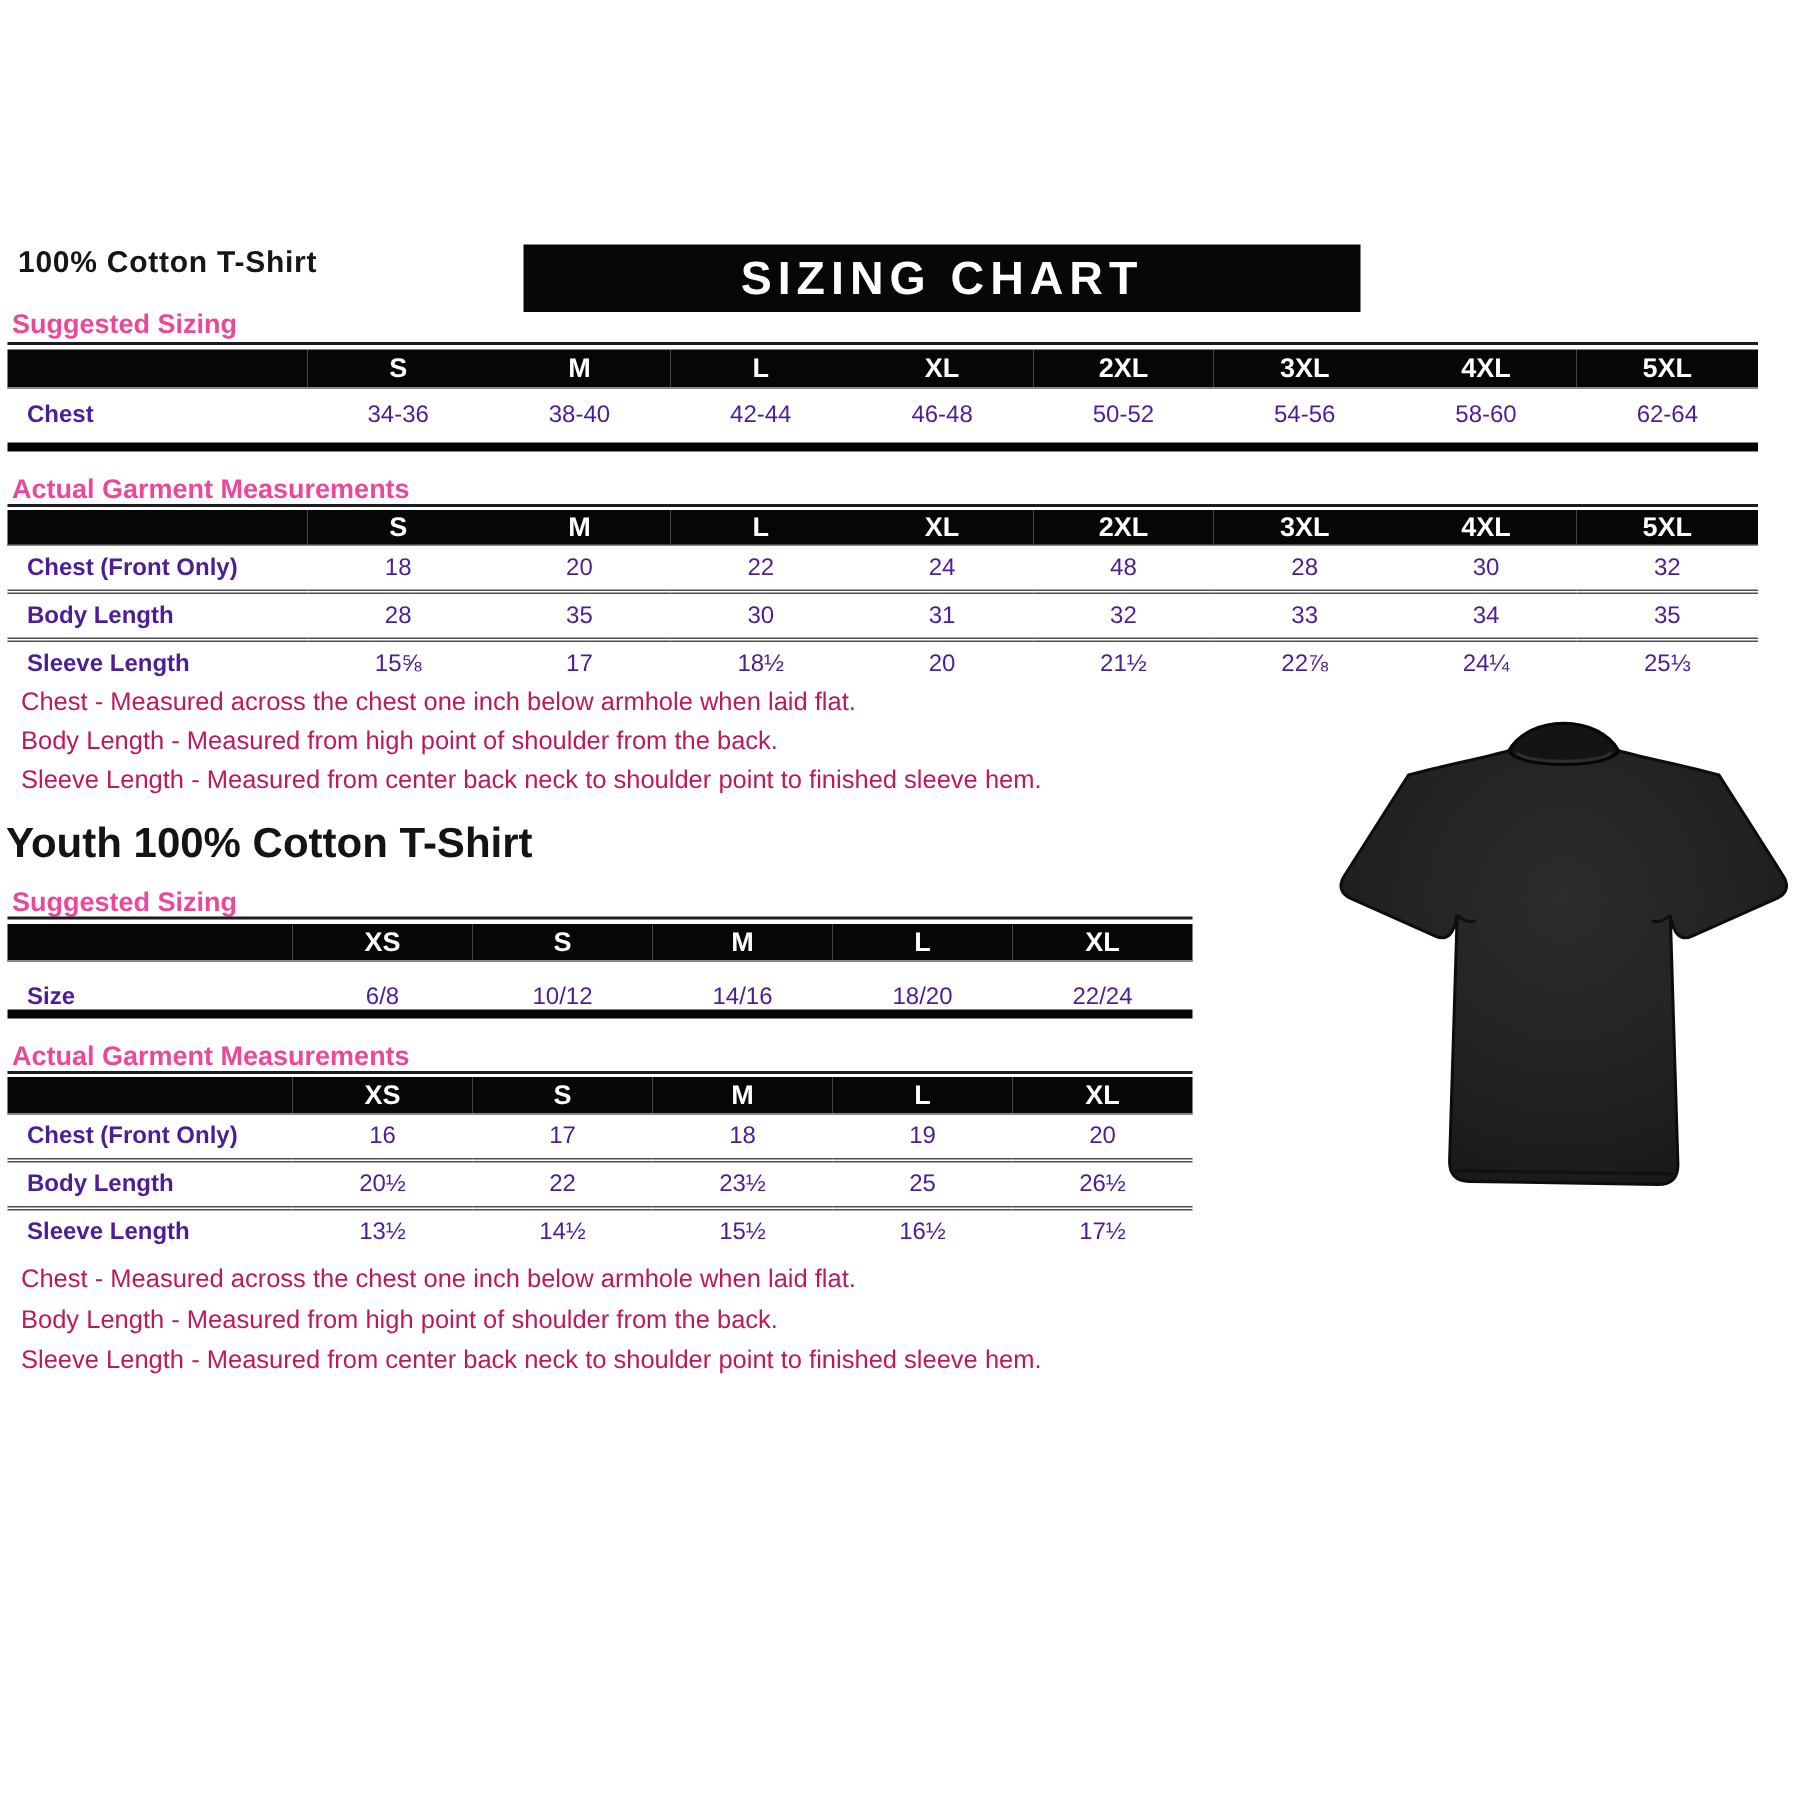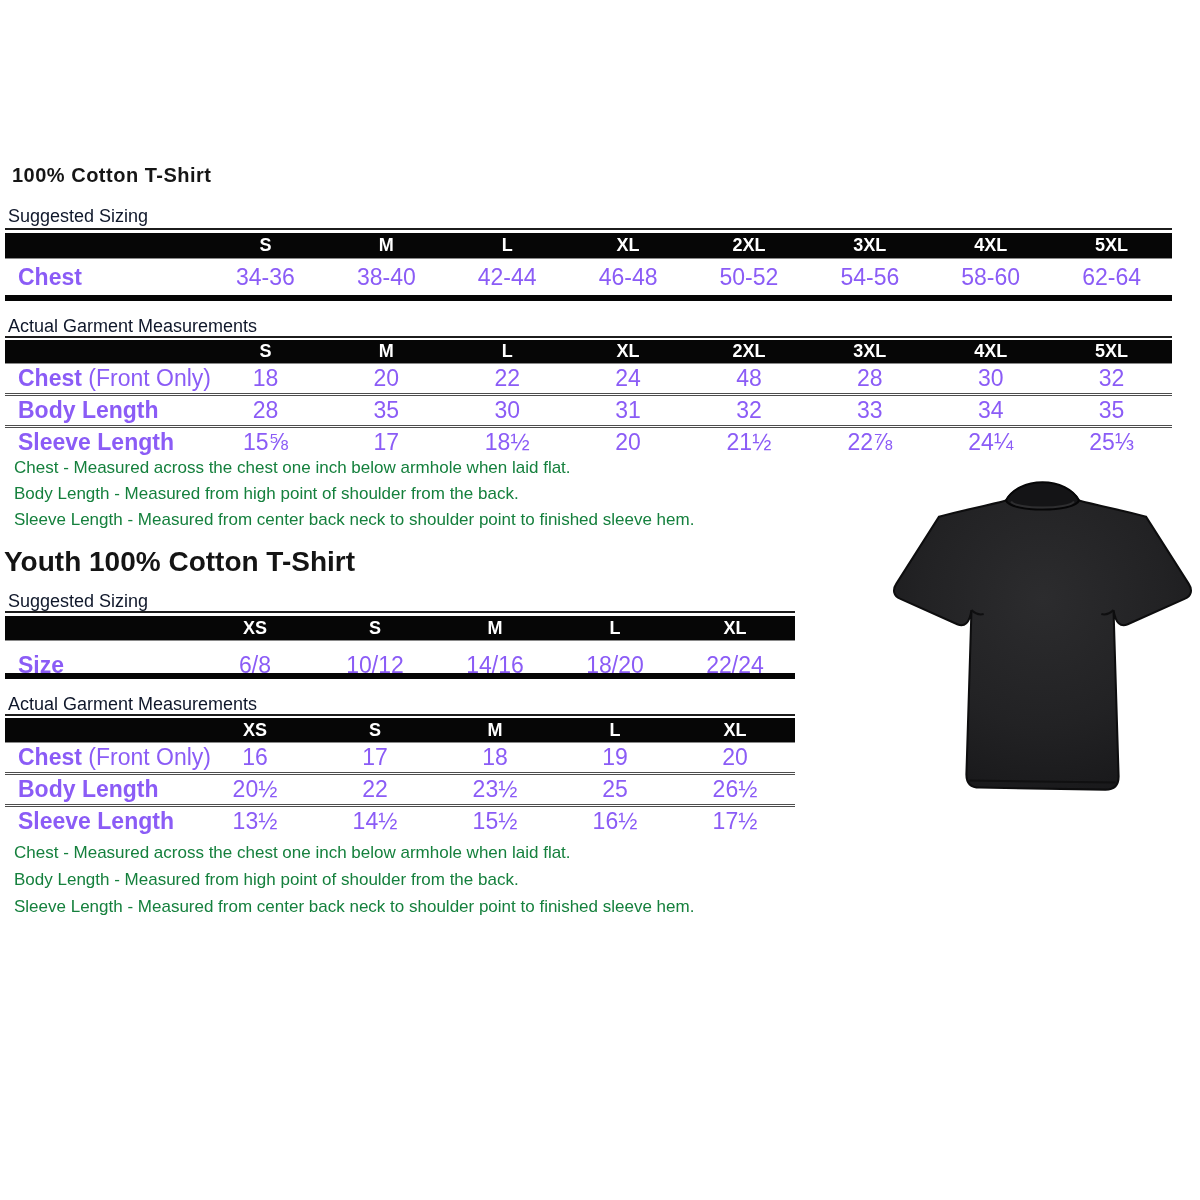--- a/index.html
+++ b/index.html
@@ -8,67 +8,68 @@
 
   
   #main-title{position:absolute;left:12px;top:164px;font-size:20px;font-weight:600;
               letter-spacing:0.5px;color:#161616;white-space:nowrap;}
   #banner{position:absolute;left:349px;top:163px;width:558px;height:45px;background:#070707;
           color:#fff;font-weight:bold;font-size:31px;letter-spacing:4px;text-align:center;
           line-height:46px;white-space:nowrap;}
   #youth-title{position:absolute;left:4px;top:546px;font-size:28px;font-weight:bold;
                color:#141414;white-space:nowrap;}
 
-  .section-label{position:absolute;font-size:18px;color:#0f172a;white-space:nowrap;}
+  .section-label{position:absolute;font-size:18px;color:#ec4899;white-space:nowrap;font-weight:bold;}
   .rule{position:absolute;height:2px;background:#1c1c1c;}
   .thick-rule{position:absolute;height:6px;background:#050505;}
 
   
   table.size-table{position:absolute;border-collapse:collapse;table-layout:fixed;}
   table.size-table th{background:#060606;color:#fff;font-weight:bold;font-size:18px;
                       padding:0;text-align:center;vertical-align:middle;}
-  table.size-table td{font-size:23px;color:#8b5cf6;text-align:center;vertical-align:middle;
+  table.size-table td{font-size:16px;color:#4c1d95;text-align:center;vertical-align:middle;
                       padding:0;}
   td.rowlabel{text-align:left !important;padding-left:13px !important;color:#141414;
               white-space:nowrap;}
   .lbl-b{font-weight:bold;}
-  .lbl-r{font-weight:normal;}
+  .lbl-r{font-weight:bold;}
   tr.sep td{border-top:3px double #4e4e4e;}
   table.size-table thead th{border-bottom:1px solid #8a8a8a;}
 
   #adult-t1{left:5px;top:233px;width:1167px;}
   #adult-t1 th{height:25px;}
   #adult-t1 td{height:36px;}
   #adult-t2{left:5px;top:340px;width:1167px;}
   #adult-t2 th{height:23px;}
   #adult-t2 td{height:29px;}
 
   #youth-t1{left:5px;top:616px;width:790px;}
   #youth-t1 th{height:24px;}
   #youth-t1 td{height:48px;}
   #youth-t2{left:5px;top:718px;width:790px;}
   #youth-t2 th{height:24px;}
   #youth-t2 td{height:29px;}
 
   
-  .notes{position:absolute;left:14px;font-size:17px;color:#15803d;}
+  .notes{position:absolute;left:14px;font-size:17px;color:#be185d;}
   .notes p{margin:0 0 8px 0;line-height:18px;white-space:nowrap;}
   #adult-notes{top:459px;}
   #youth-notes{top:844px;}
   #youth-notes p{margin-bottom:9px;}
 
   
   #tshirt-wrap{position:absolute;left:890px;top:470px;width:305px;height:345px;}
 </style>
 </head>
 <body>
 
 <div id="page">
 
   <div id="main-title">100% Cotton T-Shirt</div>
+  <div id="banner">SIZING CHART</div>
 
   <div class="section-label" style="left:8px;top:206px;">Suggested Sizing</div>
   <div class="rule" style="left:5px;top:228px;width:1167px;"></div>
 
   <table class="size-table" id="adult-t1">
     <colgroup>
         <col style="width:200px">
         <col>
         <col>
         <col>

